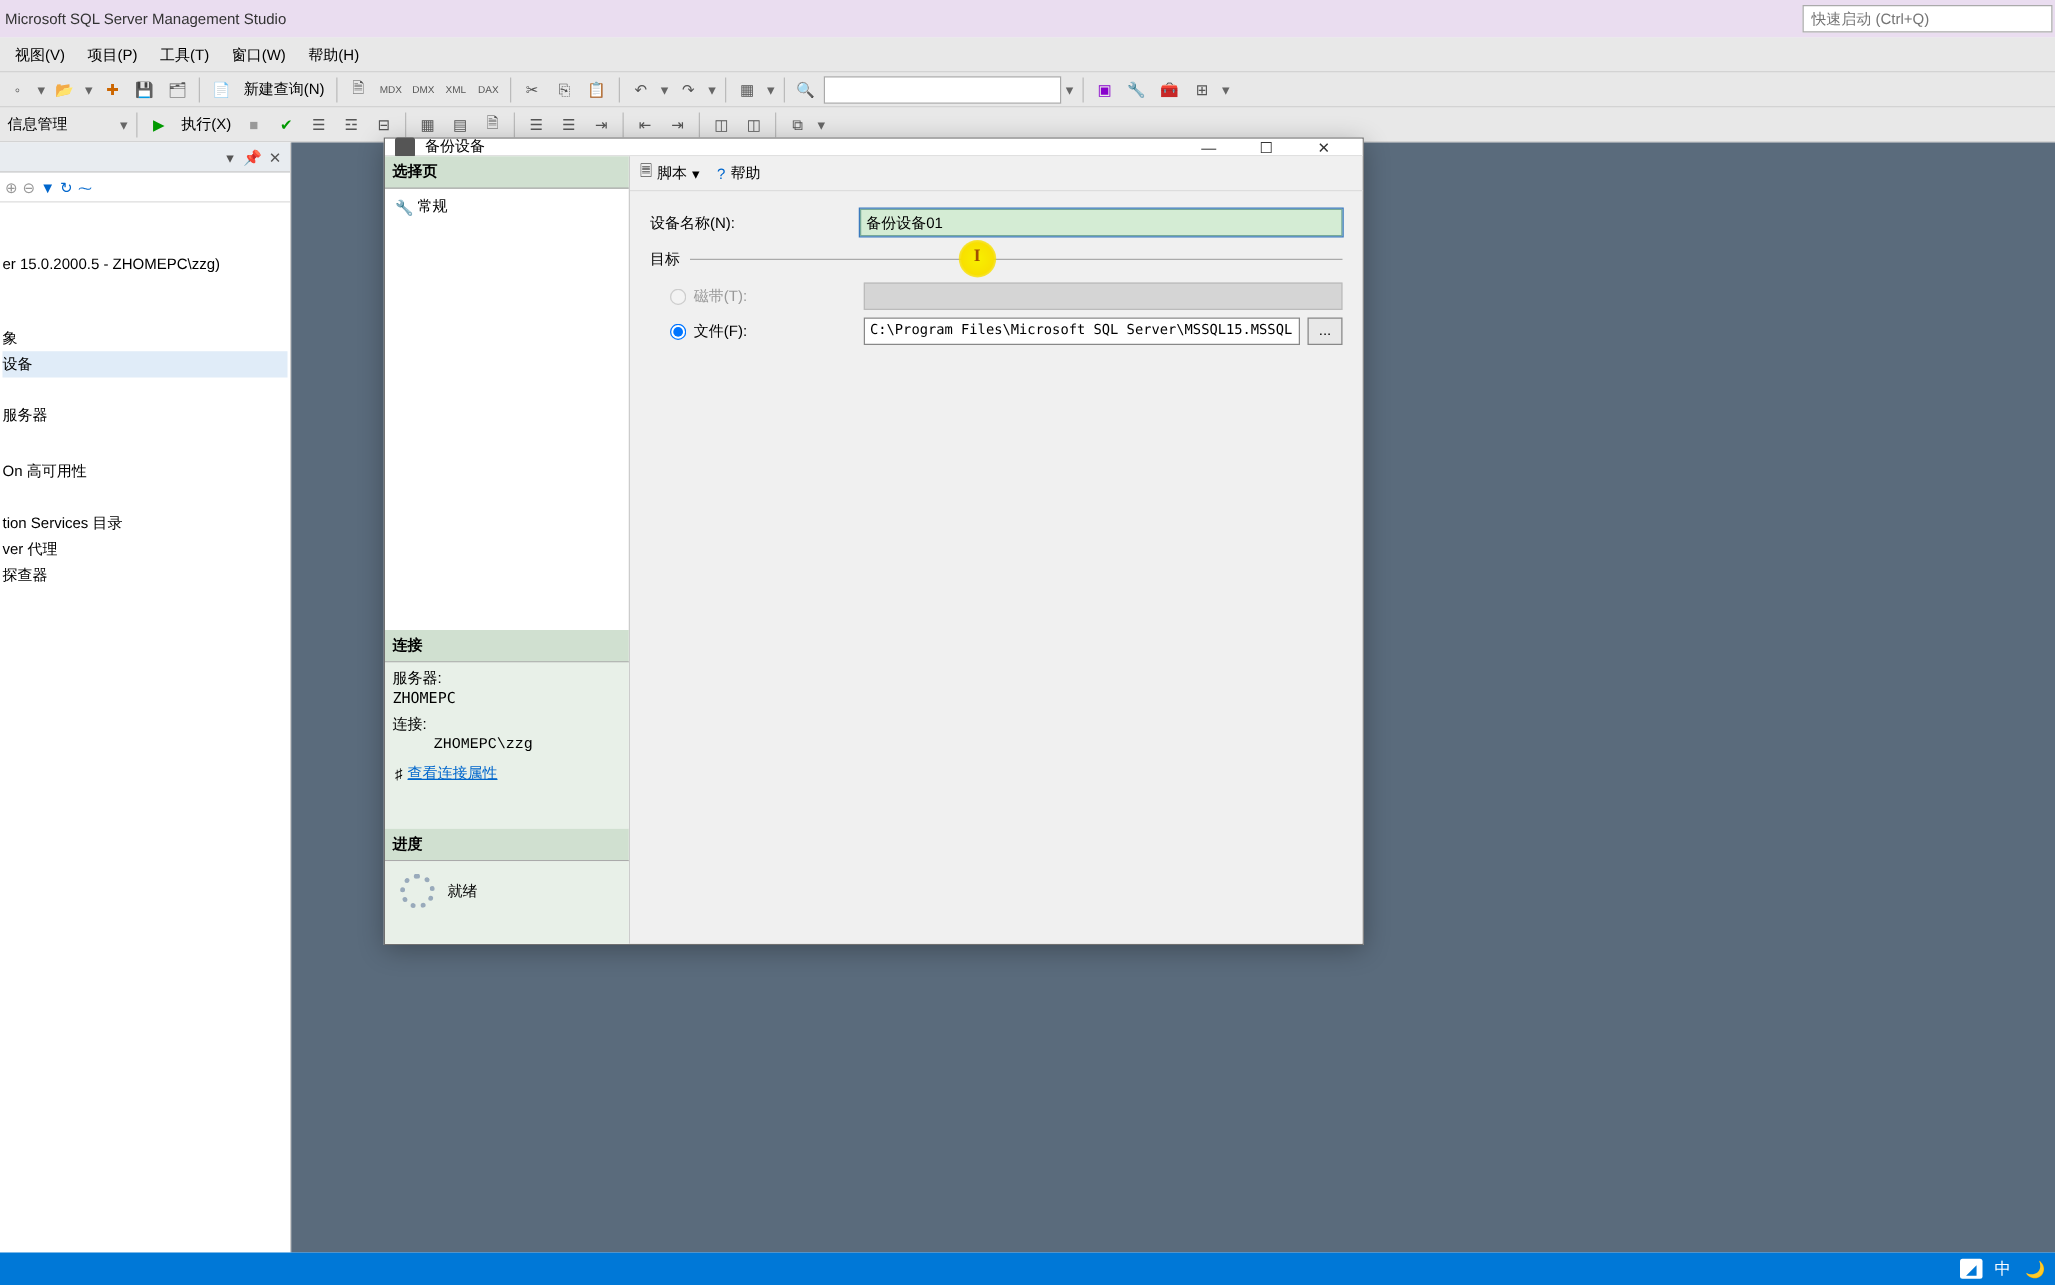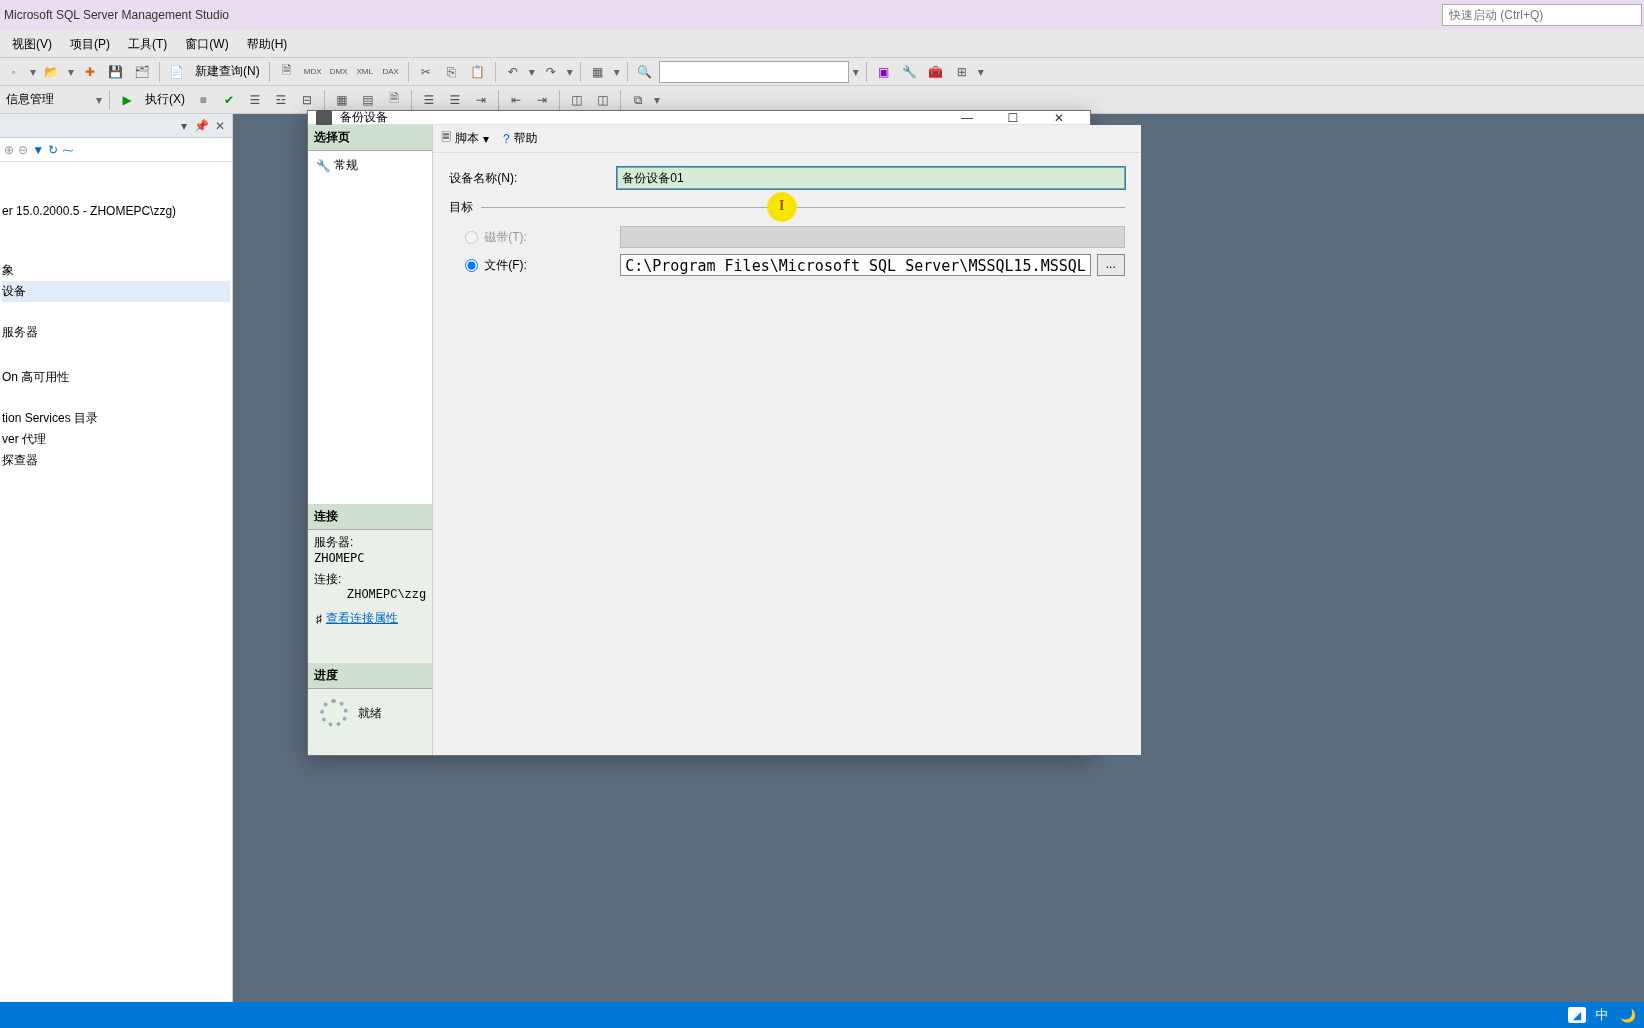--- a/index.html
+++ b/index.html
@@ -59,21 +59,21 @@
 .progress-ready { display:flex; align-items:center; gap:10px; padding:6px;}
 .spinner { width:28px; height:28px; border:4px dotted #9ab; border-radius:50%; }
 
 .dlg-right { flex:1; background:#f0f0f0; display:flex; flex-direction:column;}
 .dlg-toolbar { height:28px; display:flex; align-items:center; padding:0 8px; gap:4px; border-bottom:1px solid #ddd;}
 .dlg-content { flex:1; padding:14px 16px; }
 .form-row { display:flex; align-items:center; margin-bottom:10px; gap:8px;}
 .form-label { width:160px; }
 .form-input { flex:1; height:22px; border:1px solid #7a9; background:#e0f0e0; padding:2px 4px; }
 .form-input.focus { outline:1px solid #3a7abd; background:#d4ecd4;}
-.form-input-path { flex:1; height:22px; border:1px solid #888; background:#fff; padding:2px 4px; font-family:Consolas,monospace; font-size:15px; white-space:nowrap; overflow:hidden;}
+.form-input-path { flex:1; height:22px; border:1px solid #888; background:#fff; padding:2px 4px; font-family:Consolas,monospace; font-size:11px; white-space:nowrap; overflow:hidden;}
 .browse-btn { width:28px; height:22px; border:1px solid #888; background:#e8e8e8; text-align:center; line-height:18px;}
 .legend-row { display:flex; align-items:center; gap:8px; margin:6px 0 10px 0;}
 .legend-line { flex:1; height:1px; background:#aaa;}
 .radio-row { display:flex; align-items:center; gap:6px; margin:6px 0; padding-left:16px;}
 .radio-row.disabled { color:#999; }
 .radio-row input { margin:0;}
 .radio-row .rlabel { width:130px;}
 .radio-row .rinput-dis { flex:1; height:22px; background:#d5d5d5; border:1px solid #bbb;}
 .dlg-footer { height:44px; display:flex; align-items:center; justify-content:flex-end; gap:10px; padding:0 14px; }
 .dlg-btn { width:82px; height:26px; border:1px solid #888; background:#e8e8e8; }

